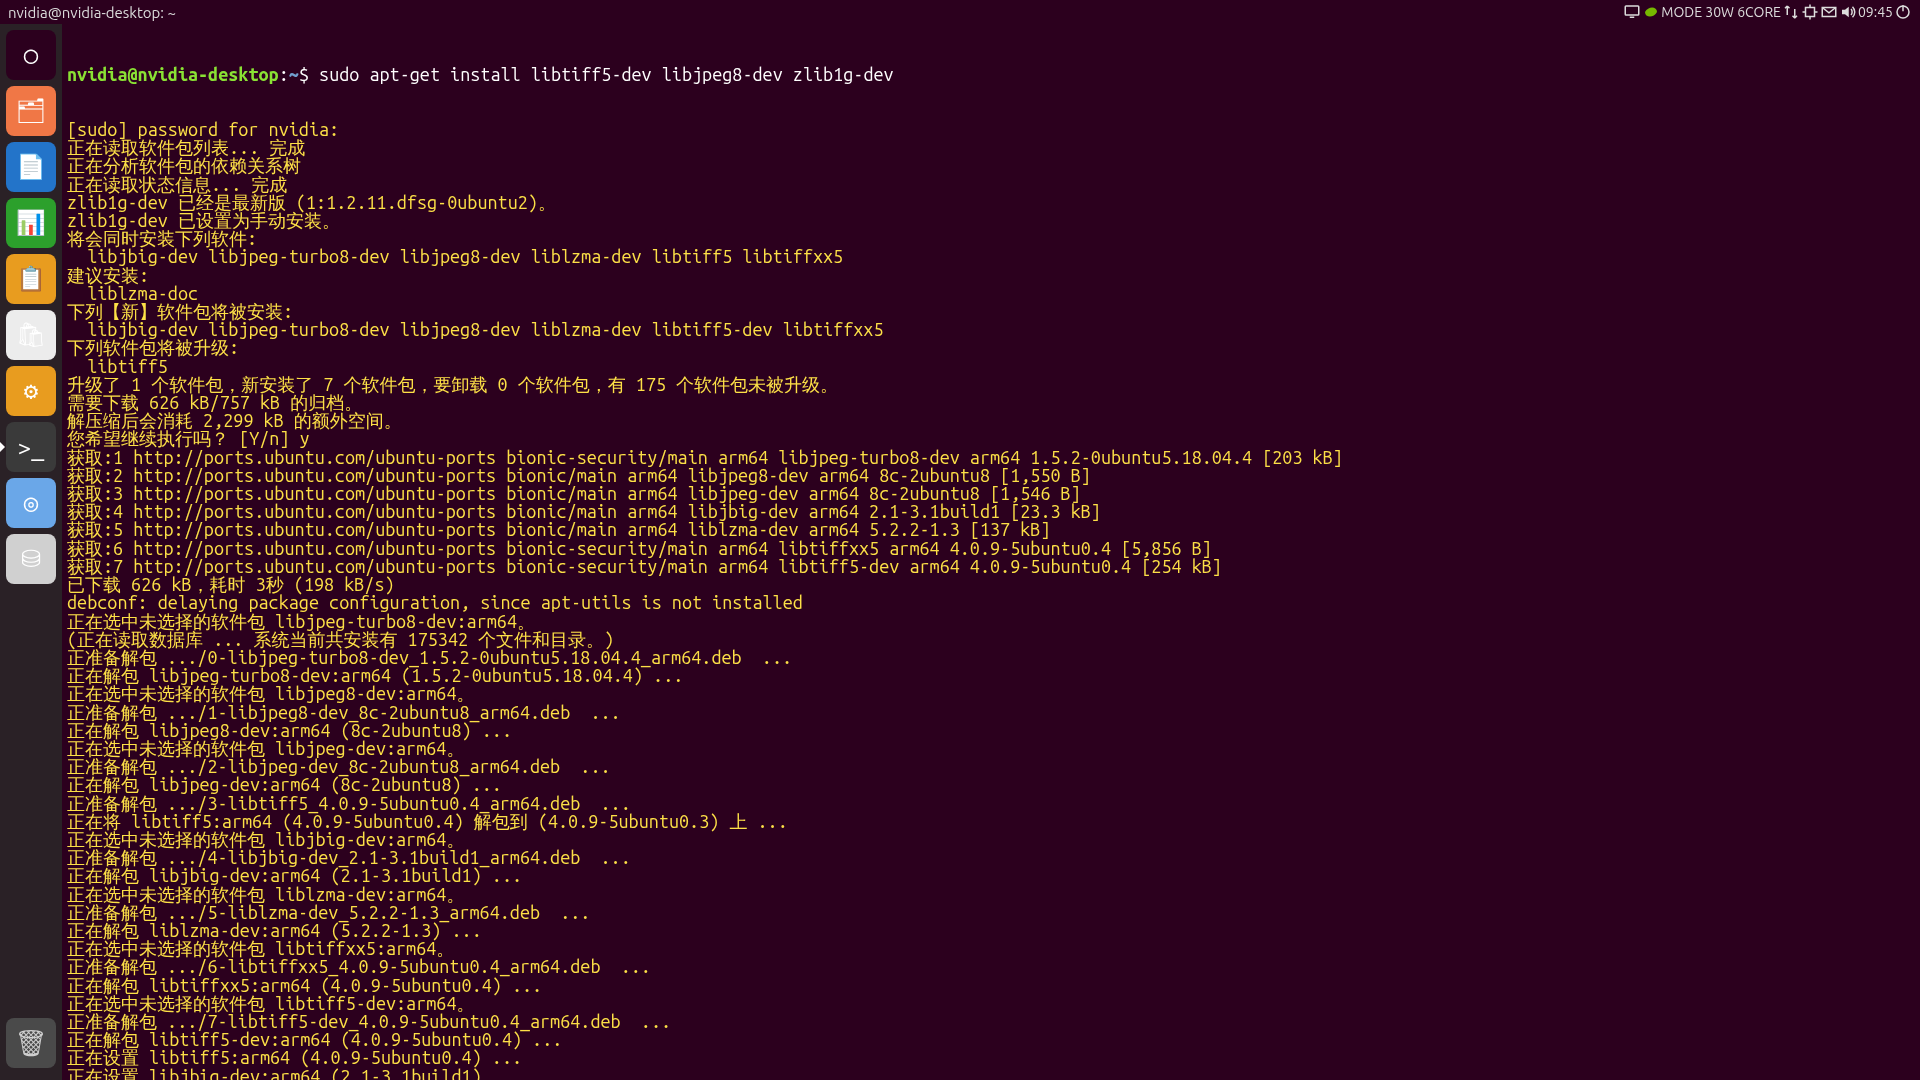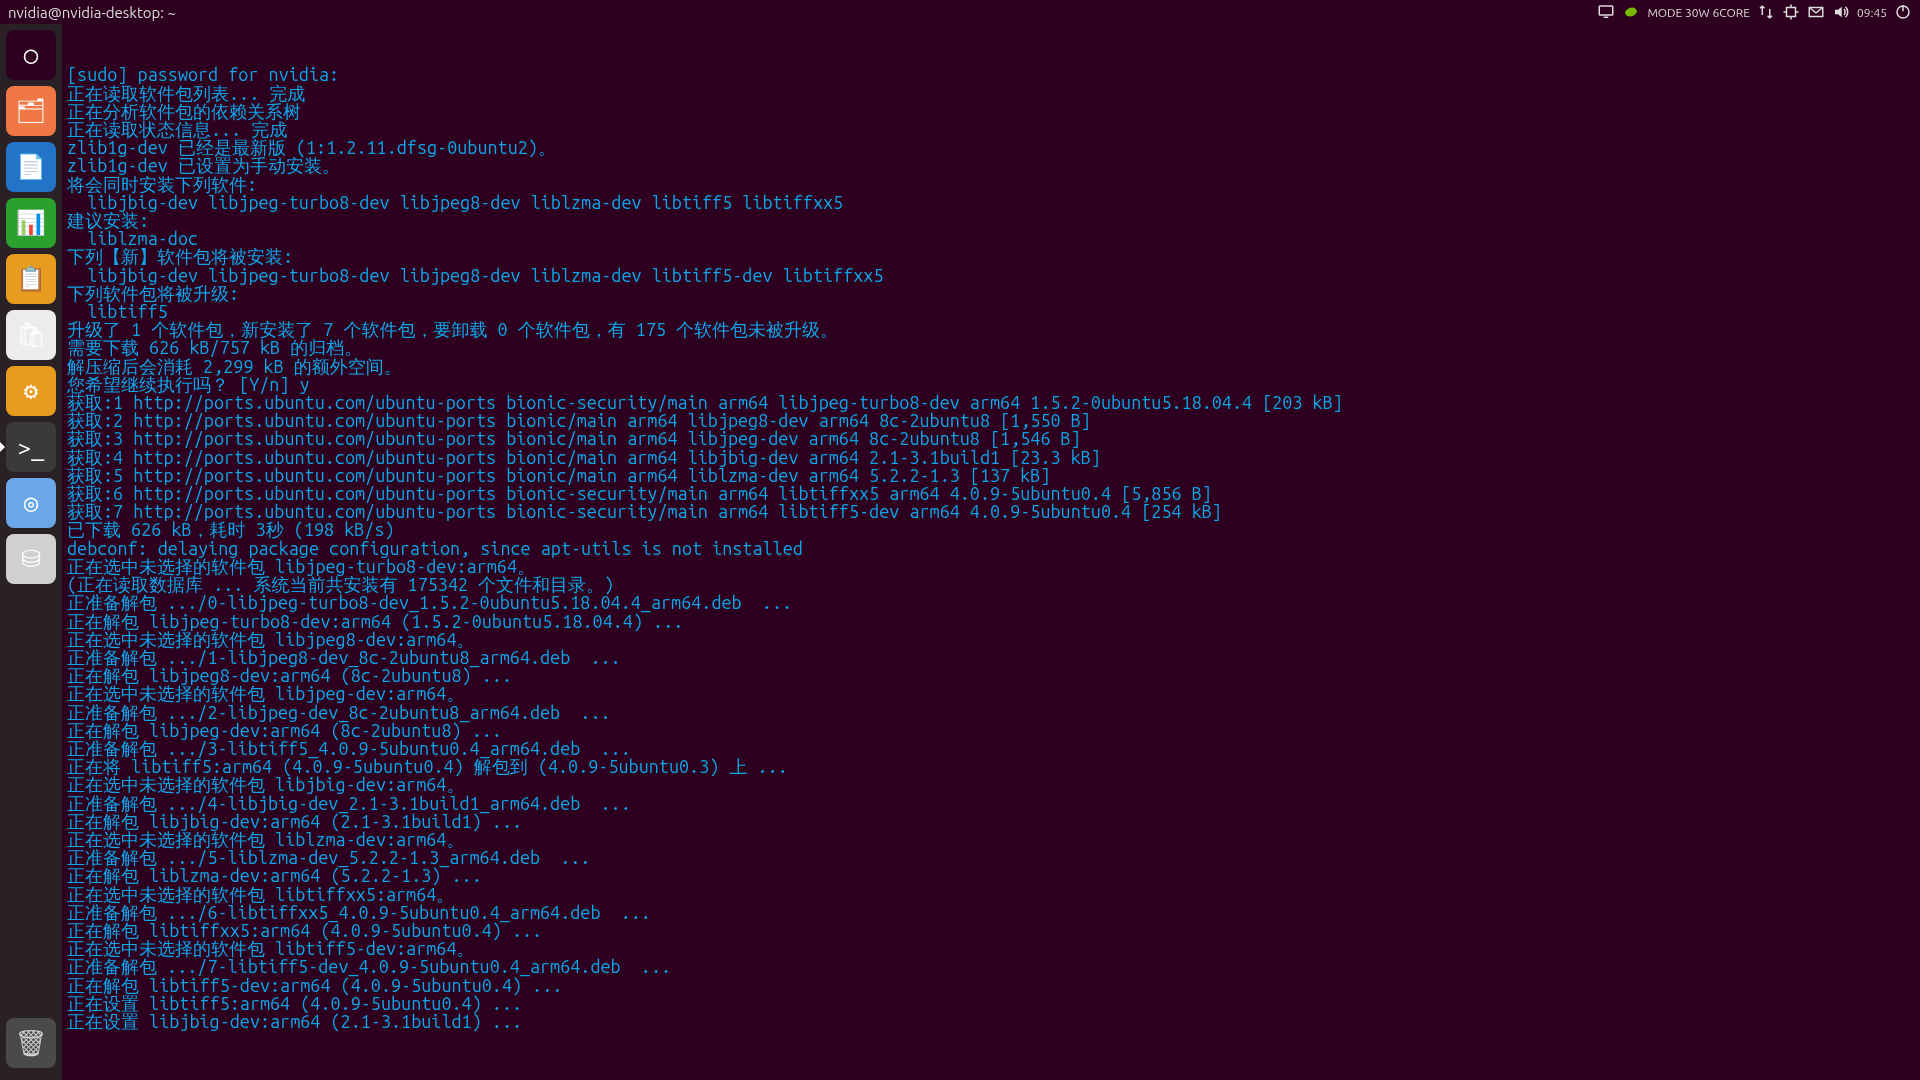--- a/index.html
+++ b/index.html
@@ -23,22 +23,22 @@
     align-items: center;
     padding: 0 8px;
     font-family: "Ubuntu", "DejaVu Sans", sans-serif;
     z-index: 5;
   }
   .menubar .title { flex: 0 0 auto; }
   .menubar .spacer { flex: 1 1 auto; }
   .menubar .status-right {
     display: flex;
     align-items: center;
-    gap: 7px;
-    font-size: 12px;
+    gap: 1px;
+    font-size: 14px;
   }
   .menubar .status-right span,
   .menubar .status-right svg { color: #dcdcdc; fill: #dcdcdc; }
   .icon { display: inline-flex; align-items: center; justify-content: center; }
   
   .launcher {
     position: absolute;
     top: 24px;
     left: 0;
     width: 62px;
@@ -89,21 +89,21 @@
     white-space: pre;
     padding: 5px 5px;
     overflow: hidden;
   }
   .terminal .line { white-space: pre; }
   .prompt-user { color: #8ae234; font-weight: bold; }
   .prompt-colon { color: #ffffff; }
   .prompt-path { color: #729fcf; font-weight: bold; }
   .prompt-dollar { color: #ffffff; }
   .cmd { color: #ffffff; }
-  .out { color: #0ea5e9; }
+  .out { color: #fde047; }
   
   svg.mini { width: 18px; height: 18px; }
 </style>
 </head>
 <body>
 
 <div class="menubar">
   <span class="title">nvidia@nvidia-desktop: ~</span>
   <span class="spacer"></span>
   <span class="status-right">
@@ -160,14 +160,15 @@
     <div class="tile" style="background: rgb(232, 156, 31); color: rgb(255, 255, 255); font-size: 24px;">📋</div>
     <div class="tile" style="background: rgb(236, 236, 236); color: rgb(255, 255, 255); font-size: 24px;">🛍</div>
     <div class="tile" style="background: rgb(232, 156, 31); color: rgb(255, 255, 255); font-size: 24px;">⚙</div>
     <div class="tile running" style="background: rgb(58, 58, 58); color: rgb(255, 255, 255); font-size: 24px;">&gt;_</div>
     <div class="tile" style="background: rgb(106, 167, 232); color: rgb(255, 255, 255); font-size: 24px;">◎</div>
     <div class="tile" style="background: rgb(208, 208, 208); color: rgb(255, 255, 255); font-size: 24px;">⛁</div>
     <div class="tile trash" style="background: rgb(74, 74, 74); color: rgb(207, 207, 207); font-size: 26px;">🗑</div>
   </div>
 
 <div class="terminal">
+  <div class="line"><span class="prompt-user">nvidia@nvidia-desktop</span><span class="prompt-colon">:</span><span class="prompt-path">~</span><span class="prompt-dollar">$</span> <span class="cmd">sudo apt-get install libtiff5-dev libjpeg8-dev zlib1g-dev</span></div>
   <div id="term-output"><div class="line out">[sudo] password for nvidia: </div><div class="line out">正在读取软件包列表... 完成</div><div class="line out">正在分析软件包的依赖关系树       </div><div class="line out">正在读取状态信息... 完成       </div><div class="line out">zlib1g-dev 已经是最新版 (1:1.2.11.dfsg-0ubuntu2)。</div><div class="line out">zlib1g-dev 已设置为手动安装。</div><div class="line out">将会同时安装下列软件:</div><div class="line out">  libjbig-dev libjpeg-turbo8-dev libjpeg8-dev liblzma-dev libtiff5 libtiffxx5</div><div class="line out">建议安装:</div><div class="line out">  liblzma-doc</div><div class="line out">下列【新】软件包将被安装:</div><div class="line out">  libjbig-dev libjpeg-turbo8-dev libjpeg8-dev liblzma-dev libtiff5-dev libtiffxx5</div><div class="line out">下列软件包将被升级:</div><div class="line out">  libtiff5</div><div class="line out">升级了 1 个软件包，新安装了 7 个软件包，要卸载 0 个软件包，有 175 个软件包未被升级。</div><div class="line out">需要下载 626 kB/757 kB 的归档。</div><div class="line out">解压缩后会消耗 2,299 kB 的额外空间。</div><div class="line out">您希望继续执行吗？ [Y/n] y</div><div class="line out">获取:1 http://ports.ubuntu.com/ubuntu-ports bionic-security/main arm64 libjpeg-turbo8-dev arm64 1.5.2-0ubuntu5.18.04.4 [203 kB]</div><div class="line out">获取:2 http://ports.ubuntu.com/ubuntu-ports bionic/main arm64 libjpeg8-dev arm64 8c-2ubuntu8 [1,550 B]</div><div class="line out">获取:3 http://ports.ubuntu.com/ubuntu-ports bionic/main arm64 libjpeg-dev arm64 8c-2ubuntu8 [1,546 B]</div><div class="line out">获取:4 http://ports.ubuntu.com/ubuntu-ports bionic/main arm64 libjbig-dev arm64 2.1-3.1build1 [23.3 kB]</div><div class="line out">获取:5 http://ports.ubuntu.com/ubuntu-ports bionic/main arm64 liblzma-dev arm64 5.2.2-1.3 [137 kB]</div><div class="line out">获取:6 http://ports.ubuntu.com/ubuntu-ports bionic-security/main arm64 libtiffxx5 arm64 4.0.9-5ubuntu0.4 [5,856 B]</div><div class="line out">获取:7 http://ports.ubuntu.com/ubuntu-ports bionic-security/main arm64 libtiff5-dev arm64 4.0.9-5ubuntu0.4 [254 kB]</div><div class="line out">已下载 626 kB，耗时 3秒 (198 kB/s)      </div><div class="line out">debconf: delaying package configuration, since apt-utils is not installed</div><div class="line out">正在选中未选择的软件包 libjpeg-turbo8-dev:arm64。</div><div class="line out">(正在读取数据库 ... 系统当前共安装有 175342 个文件和目录。)</div><div class="line out">正准备解包 .../0-libjpeg-turbo8-dev_1.5.2-0ubuntu5.18.04.4_arm64.deb  ...</div><div class="line out">正在解包 libjpeg-turbo8-dev:arm64 (1.5.2-0ubuntu5.18.04.4) ...</div><div class="line out">正在选中未选择的软件包 libjpeg8-dev:arm64。</div><div class="line out">正准备解包 .../1-libjpeg8-dev_8c-2ubuntu8_arm64.deb  ...</div><div class="line out">正在解包 libjpeg8-dev:arm64 (8c-2ubuntu8) ...</div><div class="line out">正在选中未选择的软件包 libjpeg-dev:arm64。</div><div class="line out">正准备解包 .../2-libjpeg-dev_8c-2ubuntu8_arm64.deb  ...</div><div class="line out">正在解包 libjpeg-dev:arm64 (8c-2ubuntu8) ...</div><div class="line out">正准备解包 .../3-libtiff5_4.0.9-5ubuntu0.4_arm64.deb  ...</div><div class="line out">正在将 libtiff5:arm64 (4.0.9-5ubuntu0.4) 解包到 (4.0.9-5ubuntu0.3) 上 ...</div><div class="line out">正在选中未选择的软件包 libjbig-dev:arm64。</div><div class="line out">正准备解包 .../4-libjbig-dev_2.1-3.1build1_arm64.deb  ...</div><div class="line out">正在解包 libjbig-dev:arm64 (2.1-3.1build1) ...</div><div class="line out">正在选中未选择的软件包 liblzma-dev:arm64。</div><div class="line out">正准备解包 .../5-liblzma-dev_5.2.2-1.3_arm64.deb  ...</div><div class="line out">正在解包 liblzma-dev:arm64 (5.2.2-1.3) ...</div><div class="line out">正在选中未选择的软件包 libtiffxx5:arm64。</div><div class="line out">正准备解包 .../6-libtiffxx5_4.0.9-5ubuntu0.4_arm64.deb  ...</div><div class="line out">正在解包 libtiffxx5:arm64 (4.0.9-5ubuntu0.4) ...</div><div class="line out">正在选中未选择的软件包 libtiff5-dev:arm64。</div><div class="line out">正准备解包 .../7-libtiff5-dev_4.0.9-5ubuntu0.4_arm64.deb  ...</div><div class="line out">正在解包 libtiff5-dev:arm64 (4.0.9-5ubuntu0.4) ...</div><div class="line out">正在设置 libtiff5:arm64 (4.0.9-5ubuntu0.4) ...</div><div class="line out">正在设置 libjbig-dev:arm64 (2.1-3.1build1) ...</div></div>
 </div>
 
 </body></html>

